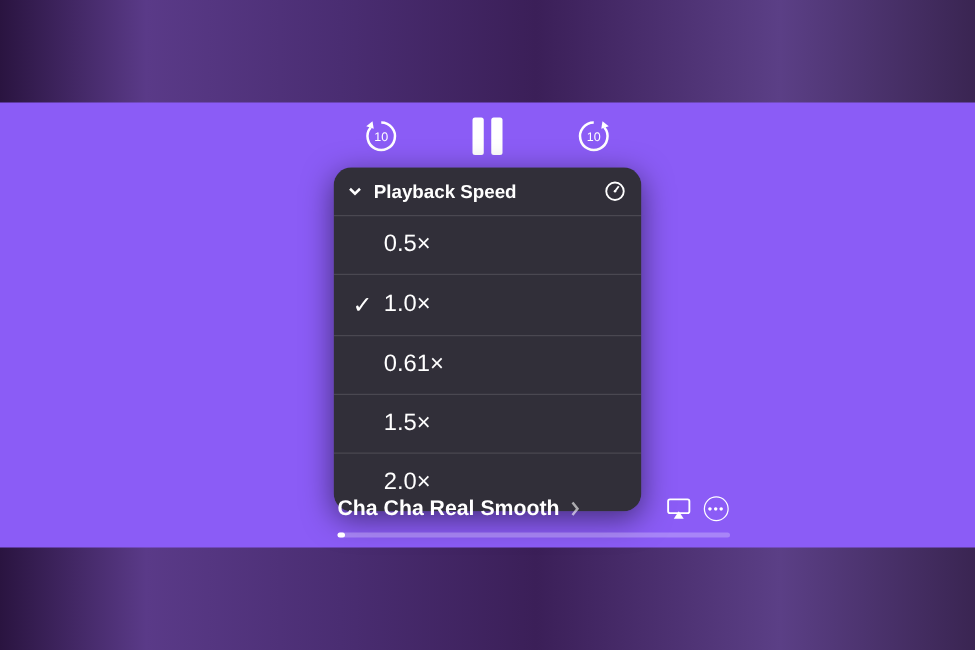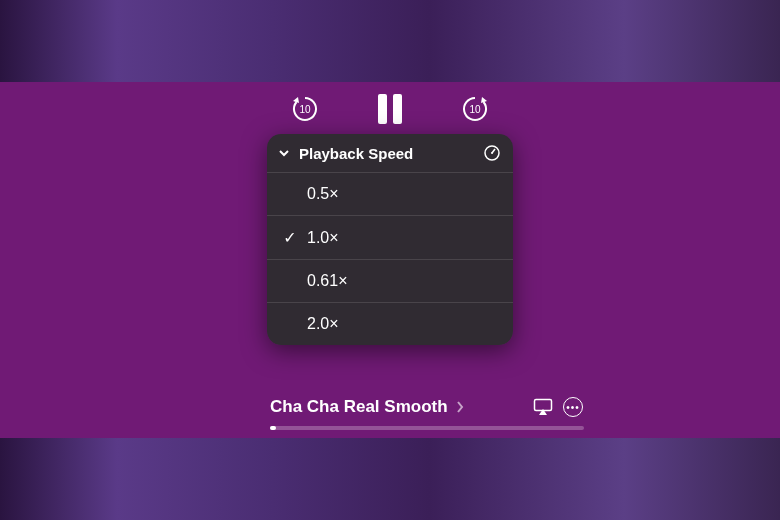--- a/index.html
+++ b/index.html
@@ -6,21 +6,21 @@
   html, body { width: 780px; height: 520px; overflow: hidden; font-family: -apple-system, "Helvetica Neue", Arial, sans-serif; }
   body {
     background: linear-gradient(90deg,#2a1440 0%,#5a3a88 15%,#4a2d72 35%,#3b1f58 55%,#5b3f86 80%,#3a2552 100%);
     position: relative;
   }
   .video-area {
     position: absolute;
     left: 0; right: 0;
     top: 82px;
     height: 356px;
-    background: #701a75;
+    background: #8b5cf6;
   }
   .controls-top {
     position: absolute;
     top: 10px;
     left: 50%;
     transform: translateX(-50%);
     display: flex;
     align-items: center;
     gap: 56px;
   }
@@ -59,21 +59,21 @@
     padding: 10px 12px 10px 10px;
     gap: 8px;
     font-size: 15px;
     font-weight: 600;
   }
   .menu-head .spacer { flex: 1; }
   .menu-item {
     display: flex;
     align-items: center;
     padding: 12px 12px 12px 16px;
-    font-size: 16px;
+    font-size: 19px;
     border-top: 1px solid rgba(255,255,255,0.12);
     gap: 10px;
     cursor: pointer;
   }
   .menu-item .check {
     width: 14px;
     display: inline-flex;
     justify-content: center;
   }
   .bottom {
@@ -184,20 +184,24 @@
       <span class="check"></span>
       <span>0.5×</span>
     </div>
     <div class="menu-item">
       <span class="check">✓</span>
       <span>1.0×</span>
     </div>
     <div class="menu-item">
       <span class="check"></span>
       <span>0.61×</span>
+    </div>
+    <div class="menu-item">
+      <span class="check"></span>
+      <span>1.5×</span>
     </div>
     <div class="menu-item">
       <span class="check"></span>
       <span>2.0×</span>
     </div>
   </div>
 
   <div class="bottom">
     <div class="title-row">
       <span class="title">Cha Cha Real Smooth</span>

